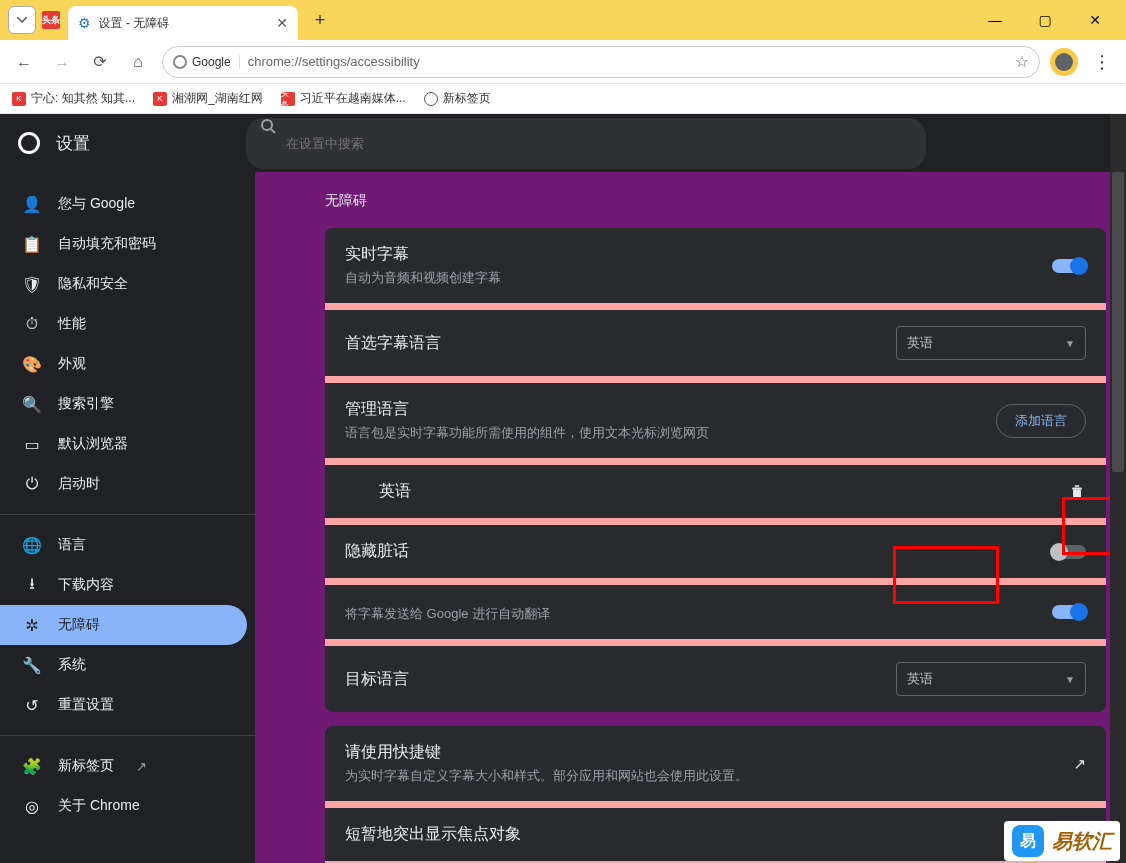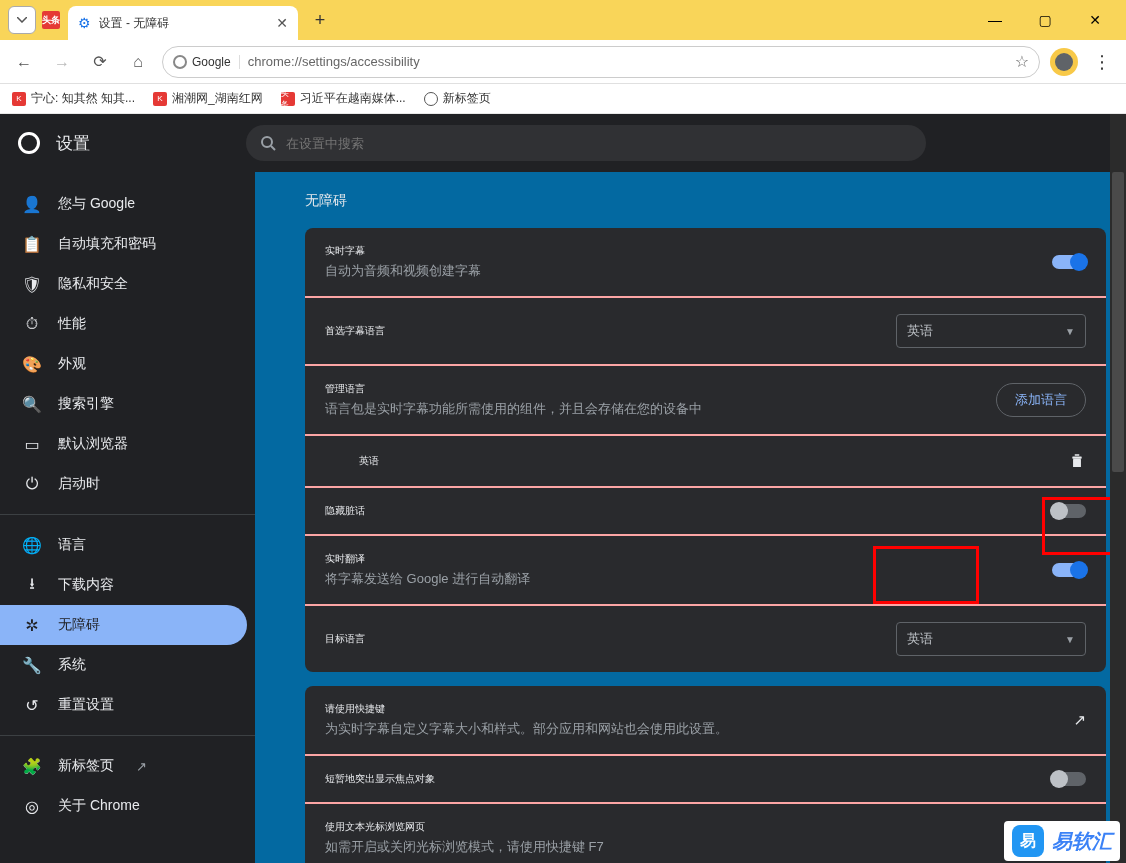--- a/index.html
+++ b/index.html
@@ -30,43 +30,43 @@
 .avatar-inner{width:18px;height:18px;background:#5f6368;border-radius:50%;}
 .kebab { font-size:18px; color:#333;}
 
 
 .bookmarks { height: 30px; background: #fff; display:flex; align-items:center; padding: 0 12px; gap: 18px; border-bottom: 1px solid #e8e8e8; font-size:12px; color:#333;}
 .bookmarks .bm { display:flex; align-items:center; gap:5px;}
 .bm .ico-red{width:14px;height:14px;background:#e53935;border-radius:2px;font-size:8px;color:#fff;display:flex;align-items:center;justify-content:center;}
 .bm .ico-globe{width:14px;height:14px;border:1.5px solid #555;border-radius:50%;}
 
 
-.app { position:relative; height: 749px; background: #0369a1; color:#e8eaed; display:flex; }
+.app { position:relative; height: 749px; background: #701a75; color:#e8eaed; display:flex;gap:20px; }
 .app-header { position:absolute; top:0; left:0; right:0; height:58px; display:flex; align-items:center; padding: 0 18px; gap: 16px; background:#202124;}
 .chrome-logo { width:22px;height:22px;border-radius:50%;border:3px solid #fff;}
 .app-title { font-size:17px; color:#e8eaed;}
-.search-box { margin-left: 140px; flex:0 0 680px; height:36px; background:#303134; border-radius:18px; display:flex; align-items:center; padding:0 14px; gap:10px; color:#9aa0a6;}
+.search-box { margin-left: 140px; flex:0 0 680px; height:51px; background:#303134; border-radius:18px; display:flex; padding:0 14px; gap:10px; color:#9aa0a6;}
 .search-box input { background:transparent; border:none; color:#e8eaed; font-size:13px; flex:1; outline:none;}
 
 
 .sidebar { width: 255px; padding-top: 70px; background:#202124;}
 .side-item { height: 40px; display:flex; align-items:center; gap: 16px; padding-left: 22px; font-size:14px; color:#e8eaed; border-radius: 0 20px 20px 0; margin-right:8px; cursor:pointer;}
 .side-item.active { background:#8ab4f8; color:#202124;}
 .side-item .icn { width:20px; display:flex; justify-content:center; font-size:16px;}
 .side-sep { height:1px; background:#3c4043; margin: 10px 0;}
 .side-item .ext-icn { margin-left:6px; font-size:13px; color:#9aa0a6;}
 
 
 .content { flex:1; padding: 78px 20px 0 50px; overflow:hidden; position:relative;}
 .page-heading { font-size:14px; color:#e8eaed; margin-bottom: 18px;}
 .card { background:#292a2d; border-radius:8px; padding: 0; }
-.row { padding: 16px 20px; display:flex; align-items:center; border-top:2px solid #fca5a5;}
+.row { padding: 16px 20px; display:flex; align-items:center; border-top:7px solid #fca5a5;}
 .row:first-child { border-top:none;}
 .row .txt { flex:1; }
-.row .label { font-size:10px; color:#e8eaed;}
+.row .label { font-size:16px; color:#e8eaed;}
 .row .sub { font-size:13px; color:#9aa0a6; margin-top:4px;}
 .row.indent { padding-left: 54px;}
 
 
 .toggle { width:34px; height:14px; border-radius:8px; position:relative; background:#5f6368;}
 .toggle::after { content:""; position:absolute; width:18px; height:18px; border-radius:50%; top:-2px; background:#bdc1c6;}
 .toggle.on { background:#8ab4f8;}
 .toggle.on::after { right:-2px; background:#1a73e8;}
 .toggle.off::after { left:-2px;}
 
@@ -86,21 +86,21 @@
 
 .redbox { position:absolute; border:3px solid #ff0000; pointer-events:none;}
 
 
 .scroll-track { position:absolute; right:0; top:0; width:16px; height:100%; background:#2b2b2b;}
 .scroll-thumb { position:absolute; right:2px; top:58px; width:12px; height:300px; background:#4a4a4a; border-radius:2px;}
 
 
 .watermark { position:absolute; right:6px; bottom:2px; display:flex; align-items:center; gap:8px; background:#fff; padding:4px 8px; border-radius:4px;}
 .wm-logo { width:32px;height:32px; border-radius:8px; background:#2196f3; display:flex;align-items:center;justify-content:center; color:#fff; font-weight:bold;}
-.wm-text { font-size:20px; font-weight:bold; color:#3b82f6; font-style:italic;}
+.wm-text { font-size:20px; font-weight:bold; color:#a16207; font-style:italic;}
 
 svg { display:block;}
 </style>
 </head>
 <body>
 
 <div class="titlebar">
   <div class="left">
     <div class="dropdown-btn">
       <svg width="10" height="6">
@@ -255,21 +255,21 @@
             <div class="label">首选字幕语言</div>
           </div>
         <div class="select">
             <span>英语</span>
             <span class="arrow">▼</span>
           </div>
       </div>
       <div class="row">
         <div class="txt">
             <div class="label">管理语言</div>
-            <div class="sub">语言包是实时字幕功能所需使用的组件，并且会存储在您的设备中</div>
+            <div class="sub">语言包是实时字幕功能所需使用的组件，使用文本光标浏览网页</div>
           </div>
         <button class="btn-outline">添加语言</button>
       </div>
       <div class="row indent">
         <div class="txt">
             <div class="label">英语</div>
           </div>
         <svg class="del" viewBox="0 0 24 24">
             <path fill="#e8eaed" d="M6 7h12v2H6zm1 3h10v10H7Vein zM9 4h6v2H9z"></path>
             <rect x="7" y="9" width="10" height="11" fill="#e8eaed"></rect>
@@ -278,21 +278,20 @@
           </svg>
       </div>
       <div class="row">
         <div class="txt">
             <div class="label">隐藏脏话</div>
           </div>
         <div class="toggle off"></div>
       </div>
       <div class="row">
         <div class="txt">
-            <div class="label">实时翻译</div>
             <div class="sub">将字幕发送给 Google 进行自动翻译</div>
           </div>
         <div class="toggle on"></div>
       </div>
       <div class="row">
         <div class="txt">
             <div class="label">目标语言</div>
           </div>
         <div class="select">
             <span>英语</span>

